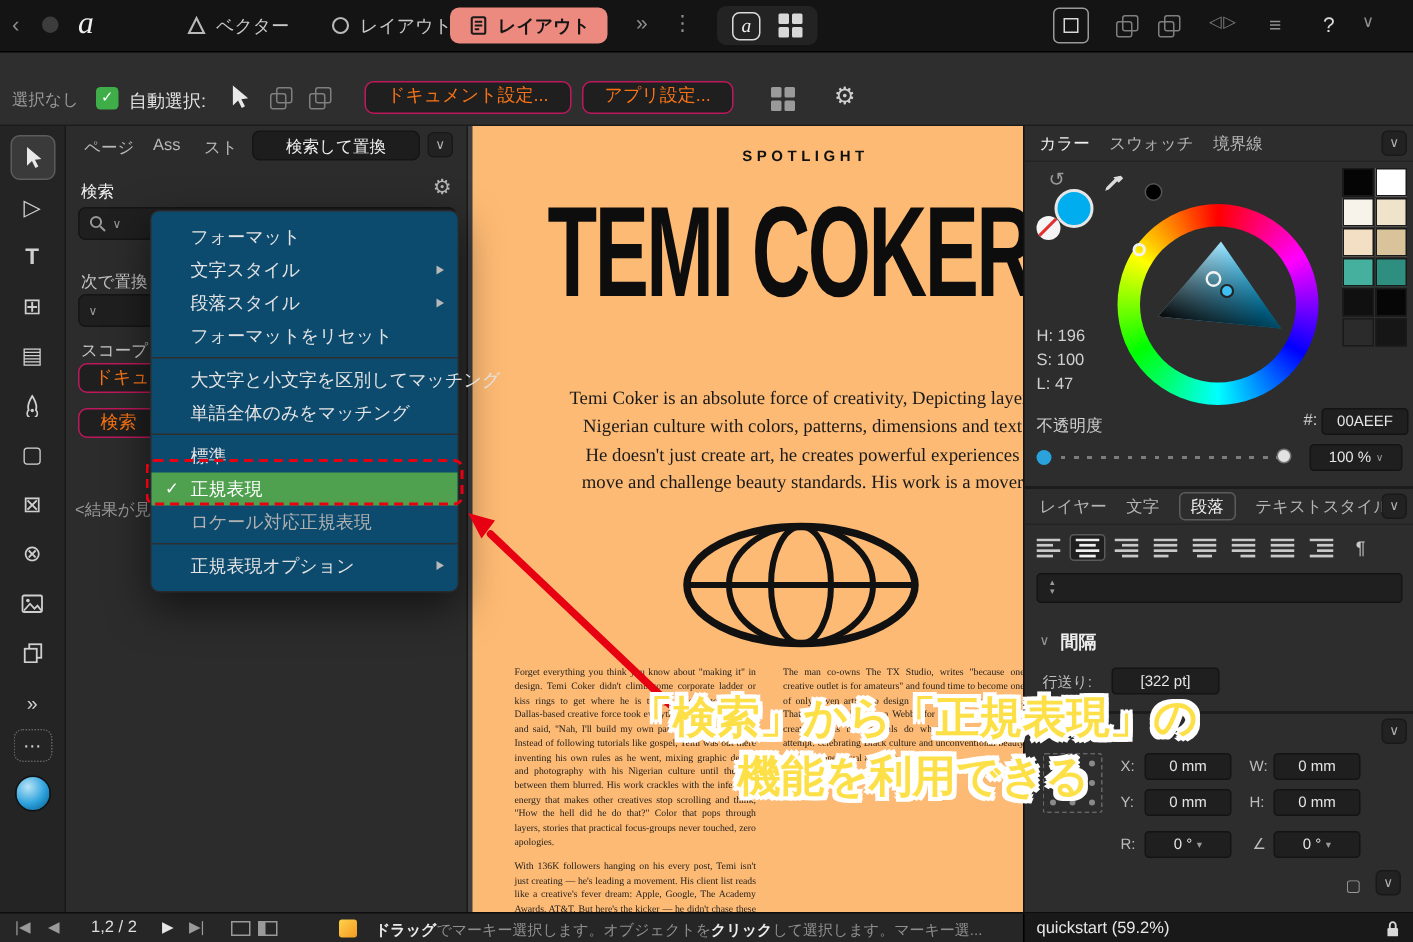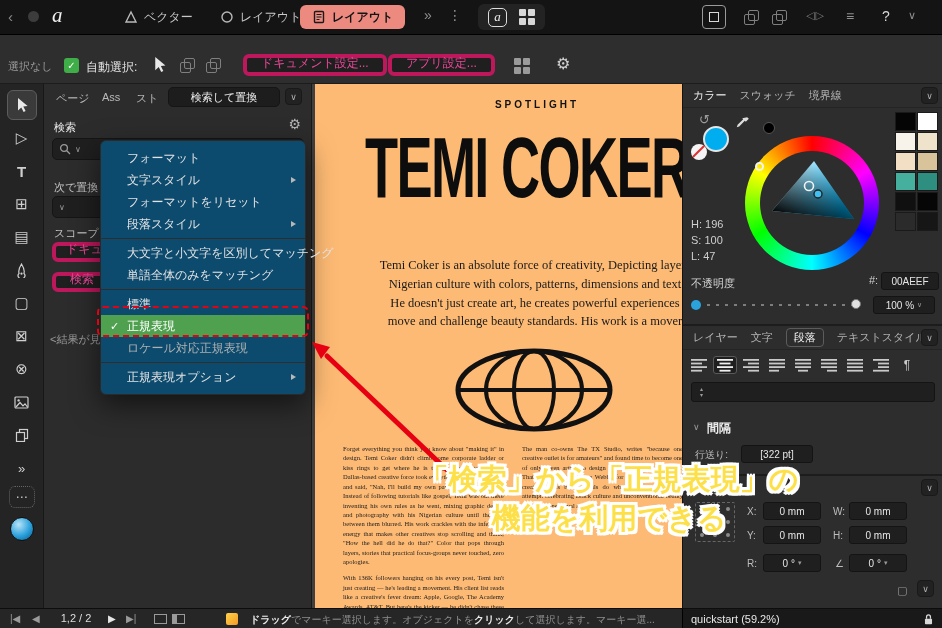--- a/index.html
+++ b/index.html
@@ -23,21 +23,21 @@
   .grid4 i { width:7px; height:7px; background:#d8d8d8; border-radius:1px; }
   .boxicon { position:absolute; top:5px; width:24px; height:24px; border:1px solid #9a9a9a; border-radius:4px; display:flex; align-items:center; justify-content:center; }
   .boxicon i { width:10px; height:10px; border:1.4px solid #d8d8d8; }
   .dsq { position:relative; width:13px; height:13px; display:inline-block; }
   .dsq::before,.dsq::after { content:""; position:absolute; width:9px; height:9px; border:1.2px solid #7f7f7f; border-radius:2px; }
   .dsq::before { left:0; top:4px; } .dsq::after { left:4px; top:0; }
   .flip-ic { display:flex; gap:1px; color:#7f7f7f; font-size:11px; }
 
   
   .toolbar2 { position:absolute; left:0; top:34px; width:942px; height:50px; background:#2e2e2e; border-top:1px solid #000; border-bottom:1px solid #1c1c1c; }
-  .pill { position:absolute; height:22px; background:#1f1f1f; border:4px solid #be185d; border-radius:6px; color:#ec4899; font-size:12px; display:flex; align-items:flex-end; padding:0 14px; }
+  .pill { position:absolute; height:22px; background:#1f1f1f; border:1px solid #be185d; border-radius:6px; color:#f97316; font-size:12px; display:flex; align-items:flex-start; padding:0 14px; }
   .checkbox { position:absolute; width:15px; height:15px; border-radius:3px; display:flex; align-items:center; justify-content:center; color:#fff; font-size:10px; }
 
   
   .tools { position:absolute; left:0; top:84px; width:44px; height:524px; background:#242424; border-right:1px solid #181818; display:flex; flex-direction:column; align-items:center; padding-top:6px; gap:3px; }
   .tool { width:30px; height:30px; display:flex; align-items:center; justify-content:center; color:#cfcfcf; font-size:15px; border-radius:6px; }
   .tool.sel { background:#3a3a3a; border:1px solid #5c5c5c; }
   .tool.dotted { border:1px dotted #666; width:26px; height:22px; font-size:12px; }
   .ball { width:24px; height:24px; border-radius:50%; margin-top:6px;
     background:radial-gradient(circle at 35% 30%, #b8e4f7, #2aa0dc 55%, #0b5f8a 95%); border:1px solid #111; }
 
@@ -547,22 +547,22 @@
       <svg width="11" height="13" viewBox="0 0 14 16">
           <rect x="2.5" y="7" width="9" height="7" rx="1" fill="#d8d8d8"></rect>
           <path d="M4.5,7 V4.8 a2.5,2.8 0 0 1 5,0 V7" fill="none" stroke="#d8d8d8" stroke-width="1.6"></path>
         </svg>
     </div>
   </footer>
 
   <div class="menu">
     <div class="mi"><span>フォーマット</span></div>
     <div class="mi"><span>文字スタイル</span><span class="sub"></span></div>
+    <div class="mi"><span>段落スタイル</span><span class="sub"></span></div>
     <div class="mi"><span>フォーマットをリセット</span></div>
-    <div class="mi"><span>段落スタイル</span><span class="sub"></span></div>
     <div class="mdiv"></div>
     <div class="mi"><span>大文字と小文字を区別してマッチング</span></div>
     <div class="mi"><span>単語全体のみをマッチング</span></div>
     <div class="mdiv"></div>
     <div class="mi"><span>標準</span></div>
     <div class="mi green"><span class="chk">✓</span><span>正規表現</span></div>
     <div class="mi dim"><span>ロケール対応正規表現</span></div>
     <div class="mdiv"></div>
     <div class="mi"><span>正規表現オプション</span><span class="sub"></span></div>
   </div>

